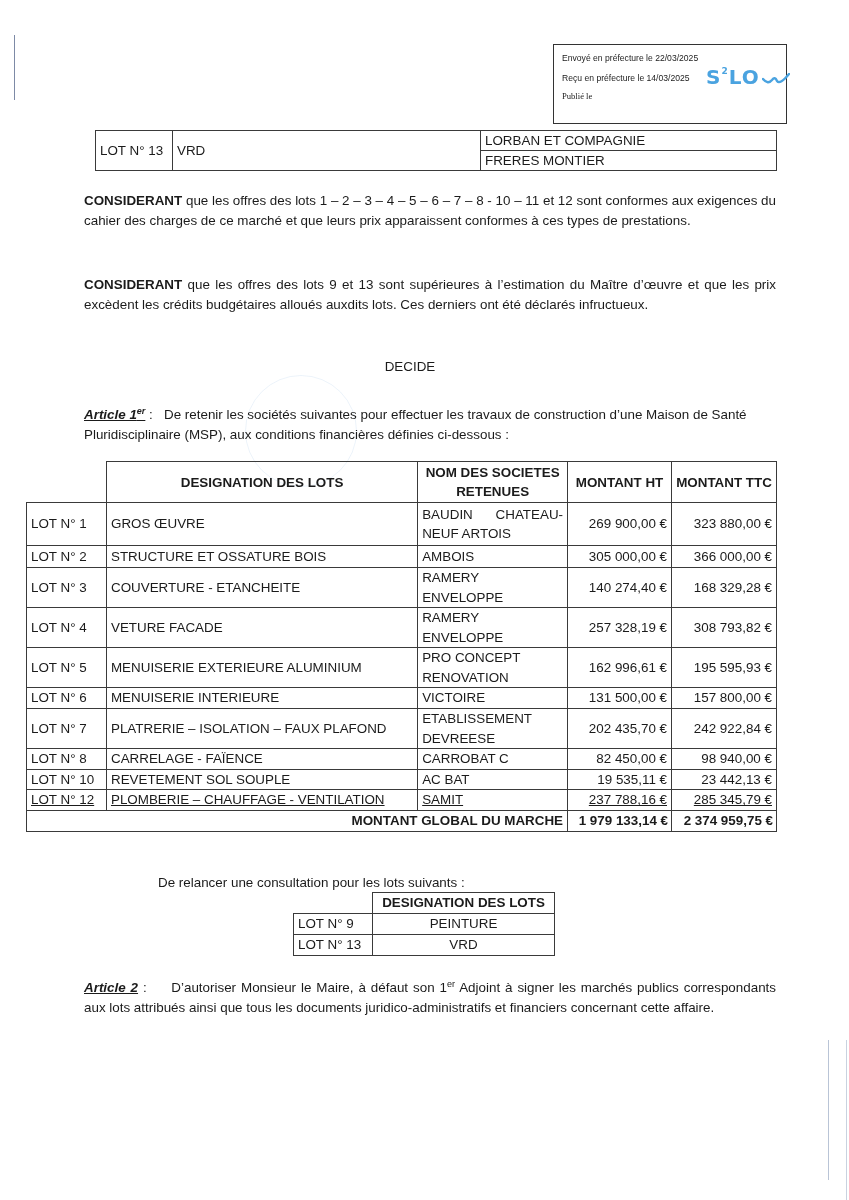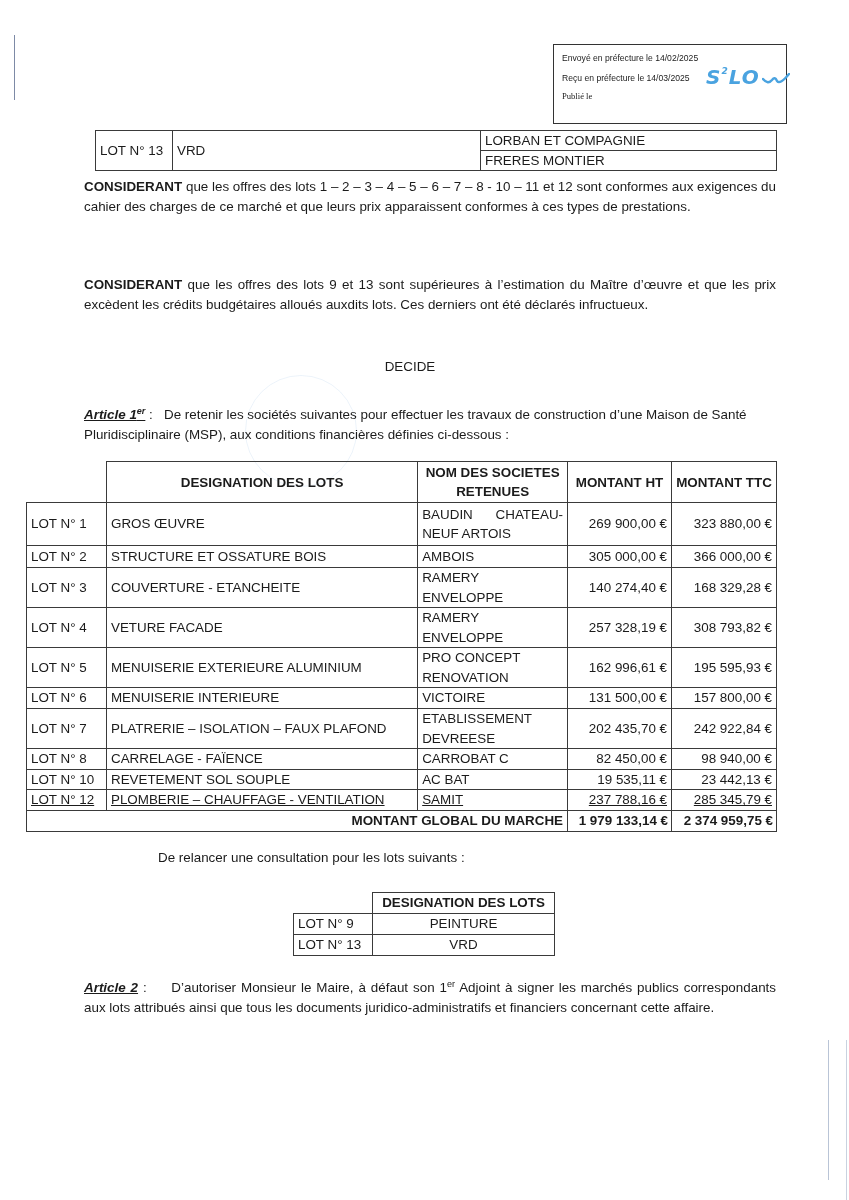--- a/index.html
+++ b/index.html
@@ -17,21 +17,21 @@
   .stamp {
     left: 553px; top: 44px; width: 232px; height: 78px;
     border: 1px solid #333; font-size: 8.6px; line-height: 1;
   }
   .stamp .line { position: absolute; left: 8px; color: #222; }
   .stamp .l1 { top: 9px; } .stamp .l2 { top: 29px; } .stamp .l3 { top: 47px; font-family: Liberation Serif, serif; }
   .stamp .idrow { position: absolute; left: 0; right: 0; top: 58px; height: 20px; border-top: 1px solid #333; }
   .stamp .idrow span { position: absolute; left: 8px; top: 6px; }
   .s2lo {
     position: absolute; left: 152px; top: 22px; color: #4aa3e0;
-    font-family: "DejaVu Sans", sans-serif; font-weight: bold; font-style: italic;
+    font-family: "DejaVu Sans", sans-serif; font-weight: bold; 
     font-size: 20px; letter-spacing: 1px;
   }
   .s2lo sup { font-size: 9px; vertical-align: 10px; }
   .s2lo-swoosh { position: absolute; left: 208px; top: 28px; }
 
   
   .doc { font-family: "Liberation Sans", sans-serif; font-size: 13.4px; color: #1b1b1b; }
   table { border-collapse: collapse; }
   td, th { border: 1px solid #3a3a3a; padding: 0 4px; font-weight: normal; }
 
@@ -66,21 +66,21 @@
 </style>
 </head>
 <body>
 
 <div class="abs scanline-left"></div>
 <div class="abs scanline-right1"></div>
 <div class="abs scanline-right2"></div>
 <div class="abs faint-stamp"></div>
 
 <div class="abs stamp">
-  <span class="line l1">Envoyé en préfecture le 14/02/2025</span>
+  <span class="line l1">Envoyé en préfecture le 22/03/2025</span>
   <span class="line l2">Reçu en préfecture le 14/03/2025</span>
   <span class="line l3">Publié le</span>
   <div class="s2lo">
     <span>S</span><sup>2</sup><span>LO</span>
   </div>
   <svg class="s2lo-swoosh" width="28" height="14" viewBox="0 0 28 14">
     <path d="M1 6 Q6 12 10 7 Q13 3 15 8 Q18 12 27 1" stroke="#4aa3e0" stroke-width="2.4" fill="none" stroke-linecap="round"></path>
   </svg>
 </div>
 
@@ -90,21 +90,21 @@
     <td rowspan="2" style="width:68px">LOT N° 13</td>
     <td rowspan="2" style="width:299px">VRD</td>
     <td>LORBAN ET COMPAGNIE</td>
   </tr>
   <tr>
     <td>FRERES MONTIER</td>
   </tr>
 </tbody>
   </table>
 
-<div class="abs doc para" style="top:177px">
+<div class="abs doc para" style="top:191px">
   <span class="bold">CONSIDERANT</span><span> que les offres des lots 1 – 2 – 3 – 4 – 5 – 6 – 7 – 8 - 10 – 11 et 12 sont conformes aux exigences du cahier des charges de ce marché et que leurs prix apparaissent conformes à ces types de prestations.</span>
 </div>
 <div class="abs doc para" style="top:275px">
   <span class="bold">CONSIDERANT</span><span> que les offres des lots 9 et 13 sont supérieures à l’estimation du Maître d’œuvre et que les prix excèdent les crédits budgétaires alloués auxdits lots. Ces derniers ont été déclarés infructueux.</span>
 </div>
 
 <div class="abs doc center-title">DECIDE</div>
 
 <div class="abs doc para" style="top:402px; text-align:left">
   <span class="article-label"><span>Article 1</span><sup style="font-size:9px">er</sup></span><span> :</span>&nbsp;&nbsp;&nbsp;<span>De retenir les sociétés suivantes pour effectuer les travaux de construction d’une Maison de Santé Pluridisciplinaire (MSP), aux conditions financières définies ci-dessous :</span>
@@ -201,21 +201,21 @@
     </tbody>
   <tbody>
       <tr style="height:21px">
     <td colspan="3" class="total-label">MONTANT GLOBAL DU MARCHE</td>
     <td class="total-num">1 979 133,14 €</td>
     <td class="total-num">2 374 959,75 €</td>
   </tr>
 </tbody>
   </table>
 
-<div class="abs doc" style="left:158px; top:850px;">De relancer une consultation pour les lots suivants :</div>
+<div class="abs doc" style="left:158px; top:875px;">De relancer une consultation pour les lots suivants :</div>
 <table class="abs doc relaunch-table">
   <tbody>
       <tr>
     <td class="empty"></td>
     <th>DESIGNATION DES LOTS</th>
   </tr>
   <tr>
     <td class="lotc">LOT N° 9</td>
     <td class="desc">PEINTURE</td>
   </tr>

